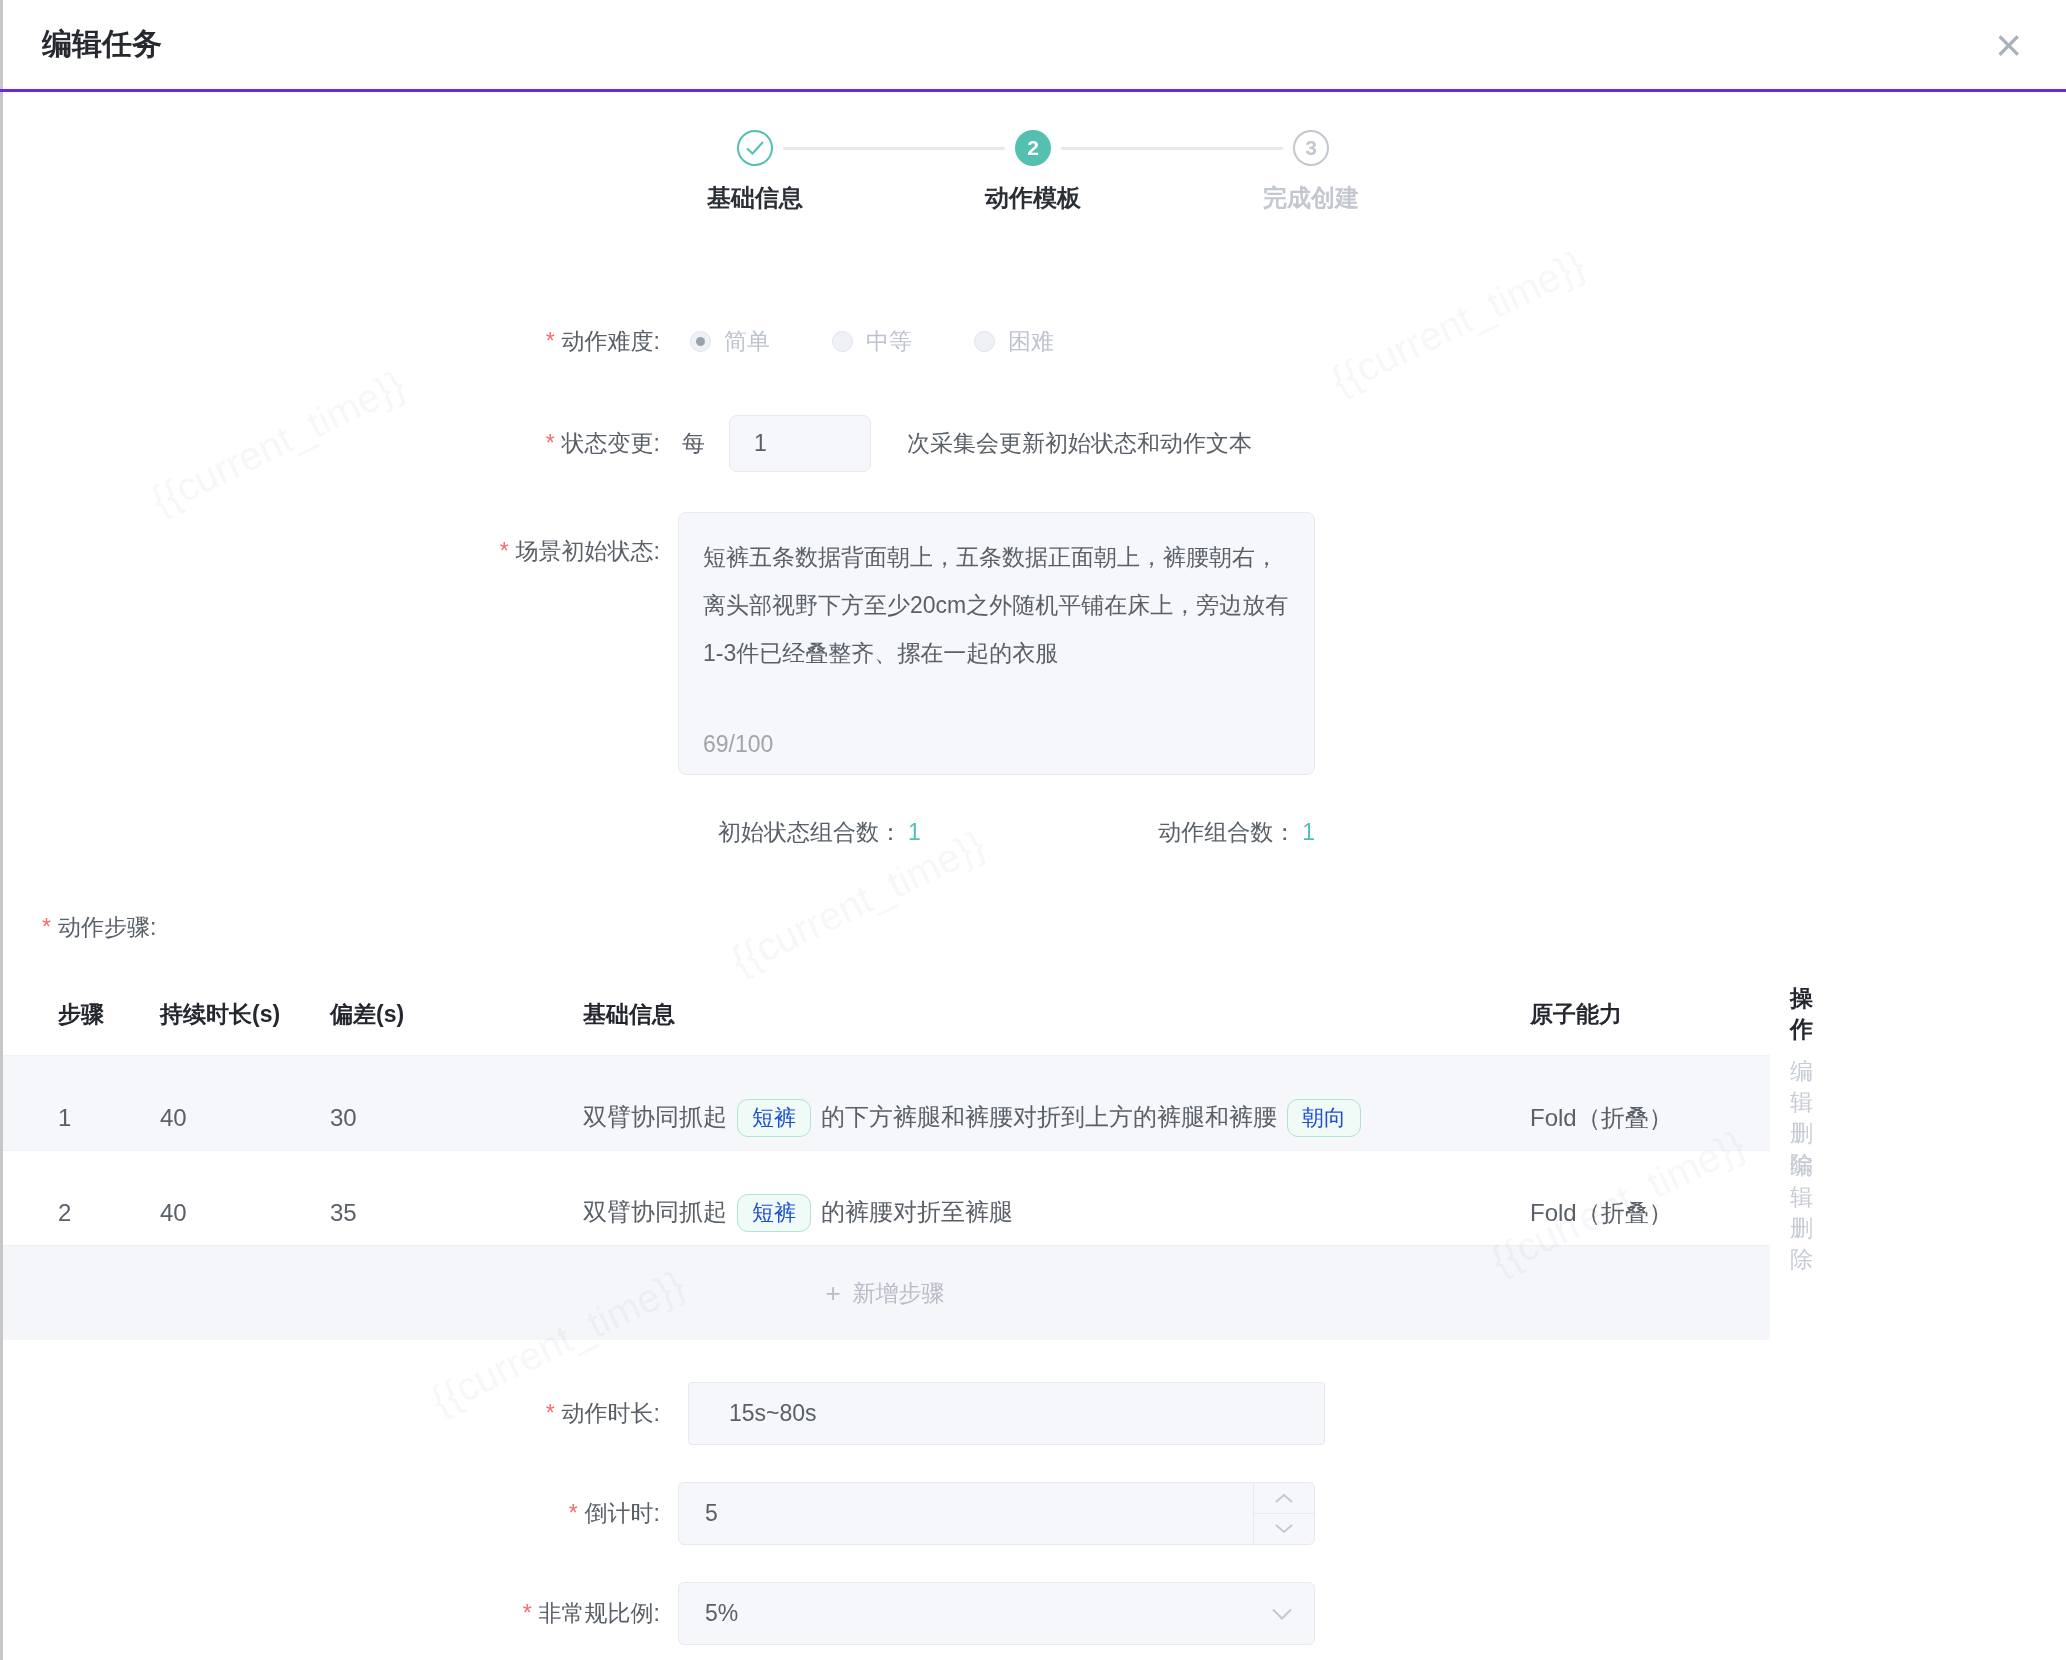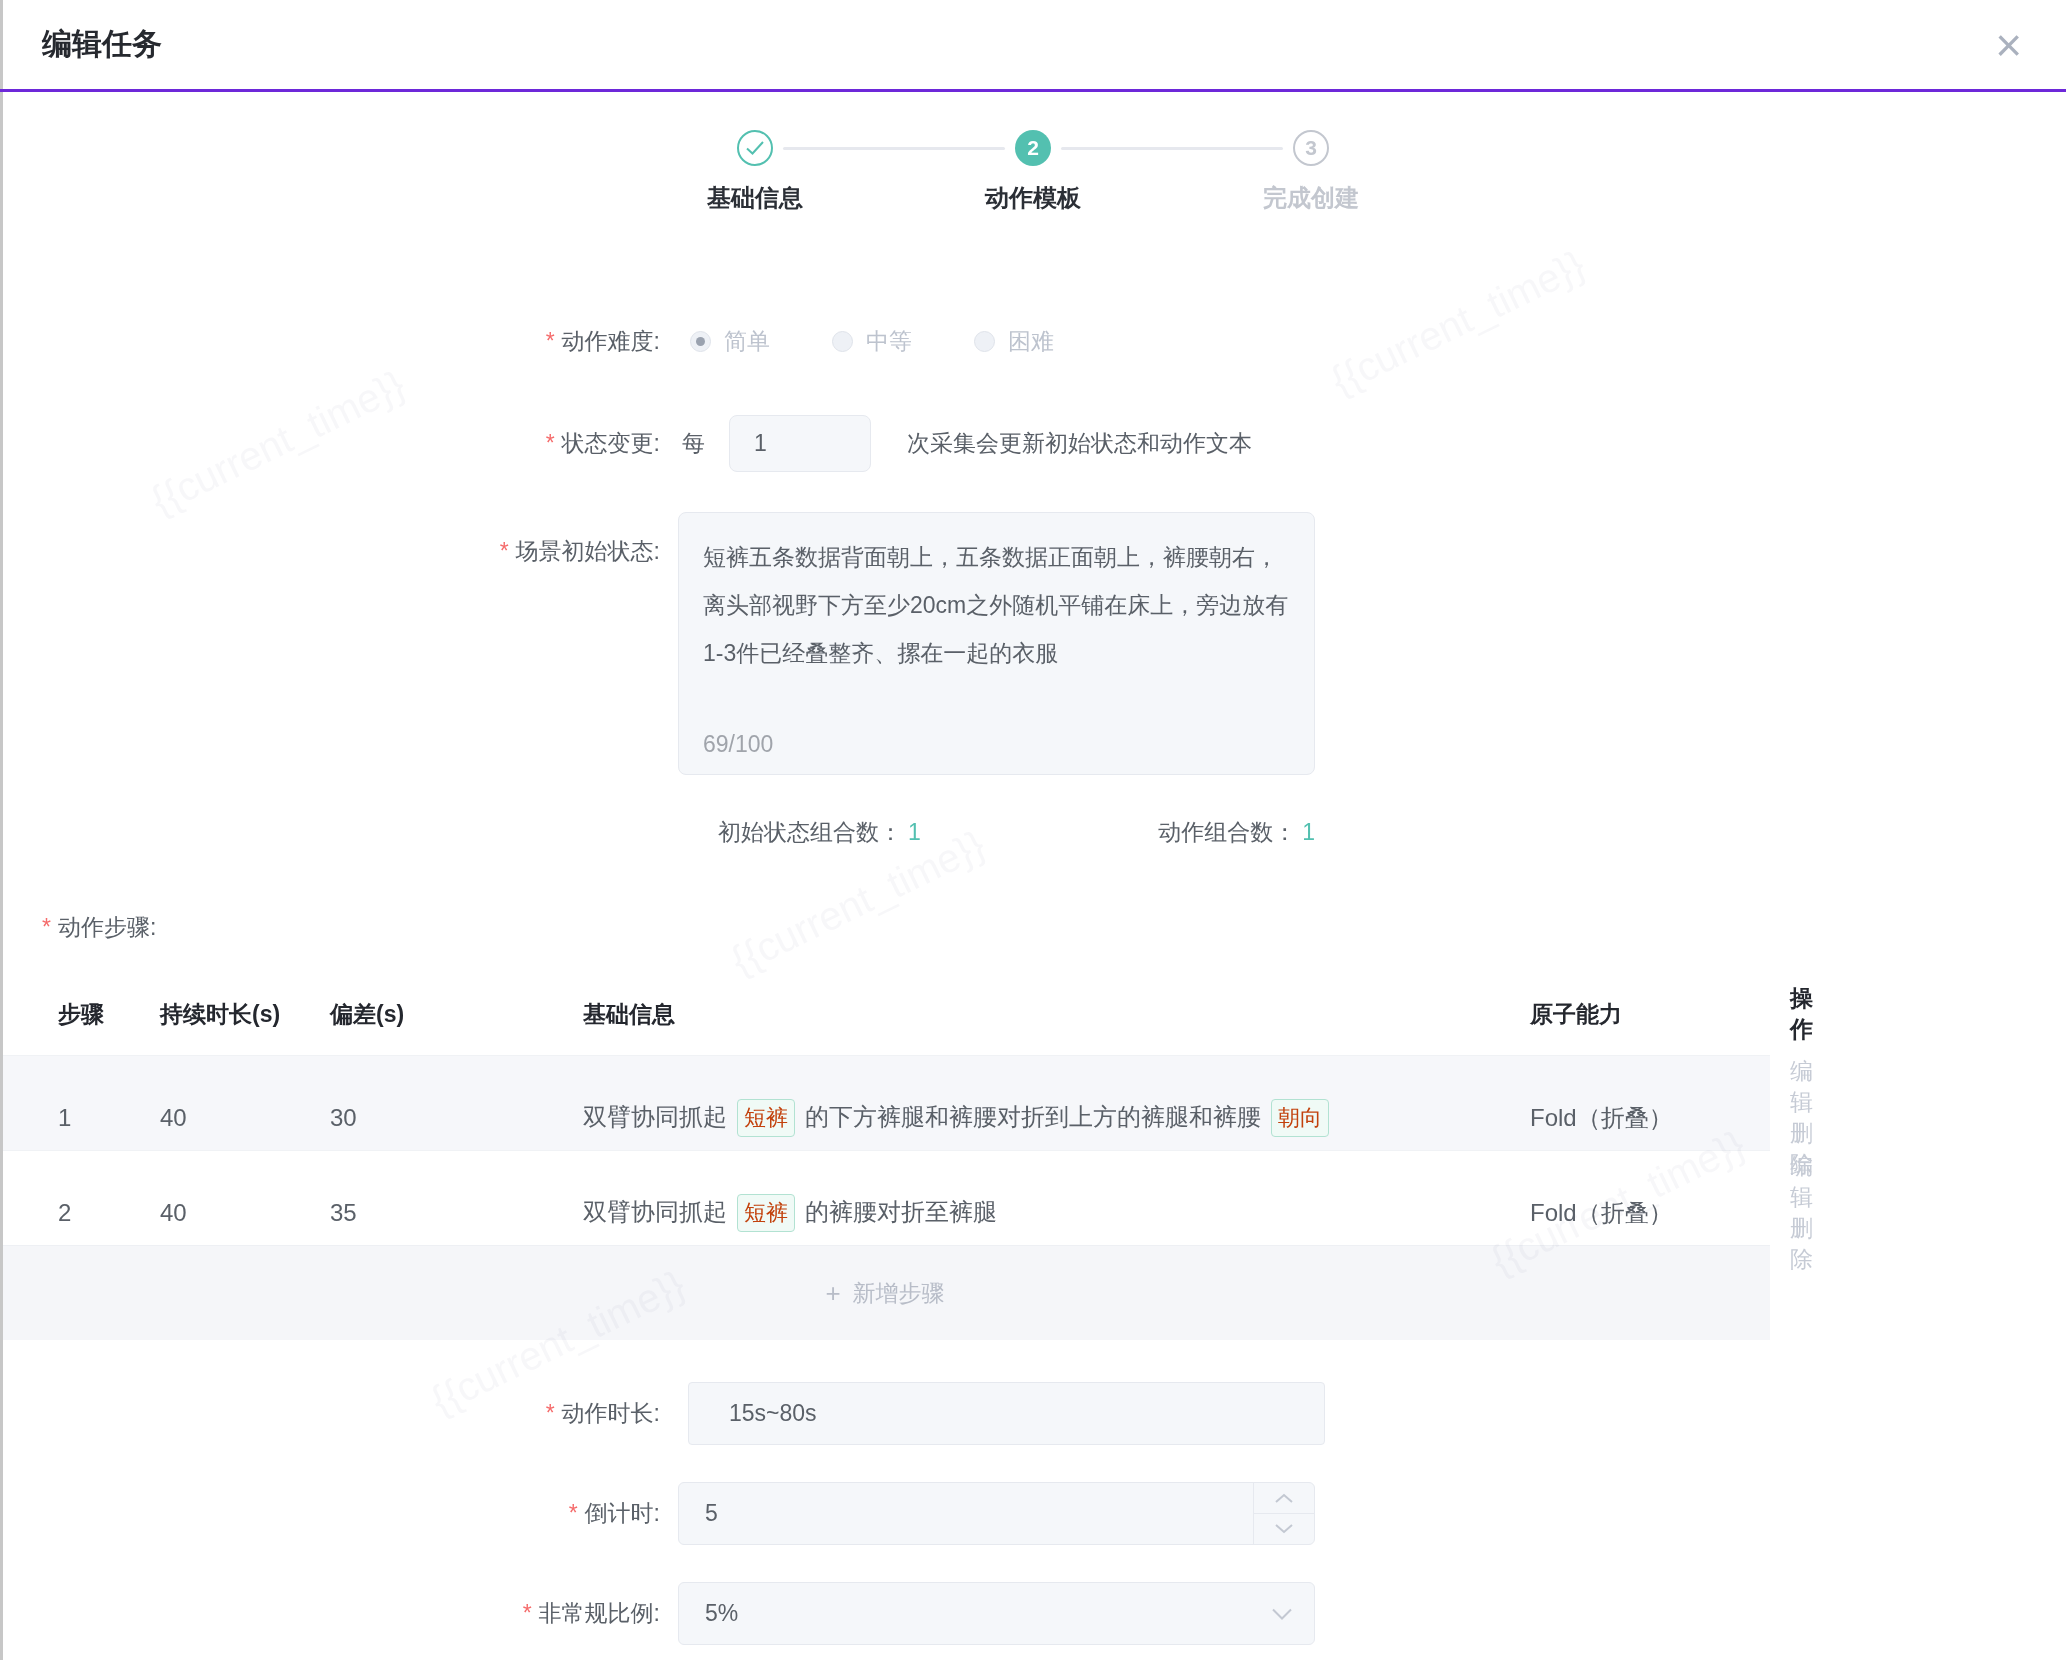--- a/index.html
+++ b/index.html
@@ -62,21 +62,21 @@
   .section-label { margin-top:64px; margin-left:42px; font-size:23px; color:#5a6068; }
 
   
   .table { margin-top:30px; width:1770px; }
   .grid { display:grid; grid-template-columns:160px 170px 253px 947px 260px 1fr; align-items:center; }
   .grid > div:first-child { padding-left:58px; }
   .thead { height:82px; font-weight:700; color:#24272e; font-size:23px; }
   .trow { height:95px; border-top:1px solid #f0f2f5; font-size:24px; color:#5a6068; }
   .trow.stripe { background:#f6f7fa; }
   .atext { font-size:24px; color:#5a6068; white-space:nowrap; }
-  .tag { display:inline-block; padding:3px 6px; border:1px solid #b2e2d2; background:#f0faf6; color:#c2410c; border-radius:4px; font-size:22px; margin:0 10px; line-height:1.4; }
+  .tag { display:inline-block; padding:3px 14px; border:1px solid #b2e2d2; background:#f0faf6; color:#1d4ed8; border-radius:11px; font-size:22px; margin:0 10px; line-height:1.4; }
   .ops span { color:#c6cbd5; margin-right:22px; cursor:pointer; font-size:23px; }
   .add-band { height:95px; background:#f5f6f9; border-top:1px solid #eef0f4; display:flex; align-items:center; justify-content:center; color:#b8bdc8; font-size:23px; cursor:pointer; }
   .add-band .plus { margin-right:12px; font-size:26px; }
 
   
   .row-duration { margin-top:42px; }
   .row-countdown { margin-top:37px; }
   .row-ratio { margin-top:37px; }
   .input-wide { width:637px; height:63px; margin-left:28px; padding-left:40px; border-radius:4px; }
   .numwrap, .selwrap { position:relative; margin-left:18px; width:637px; height:63px; }

